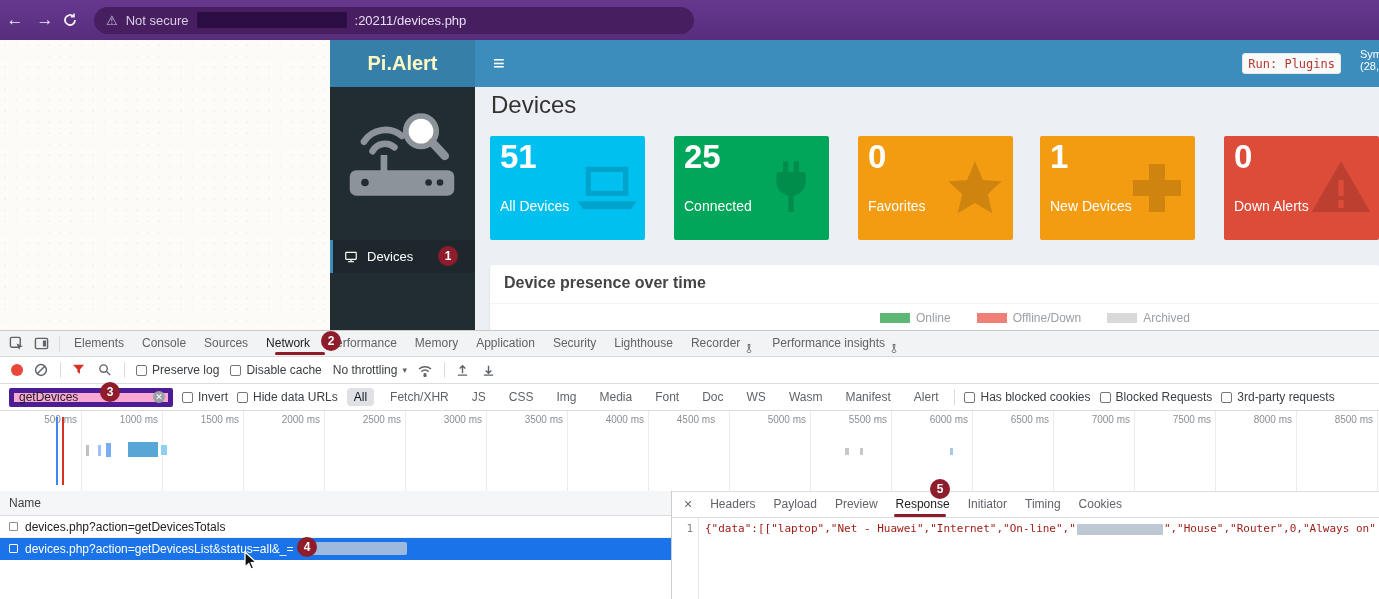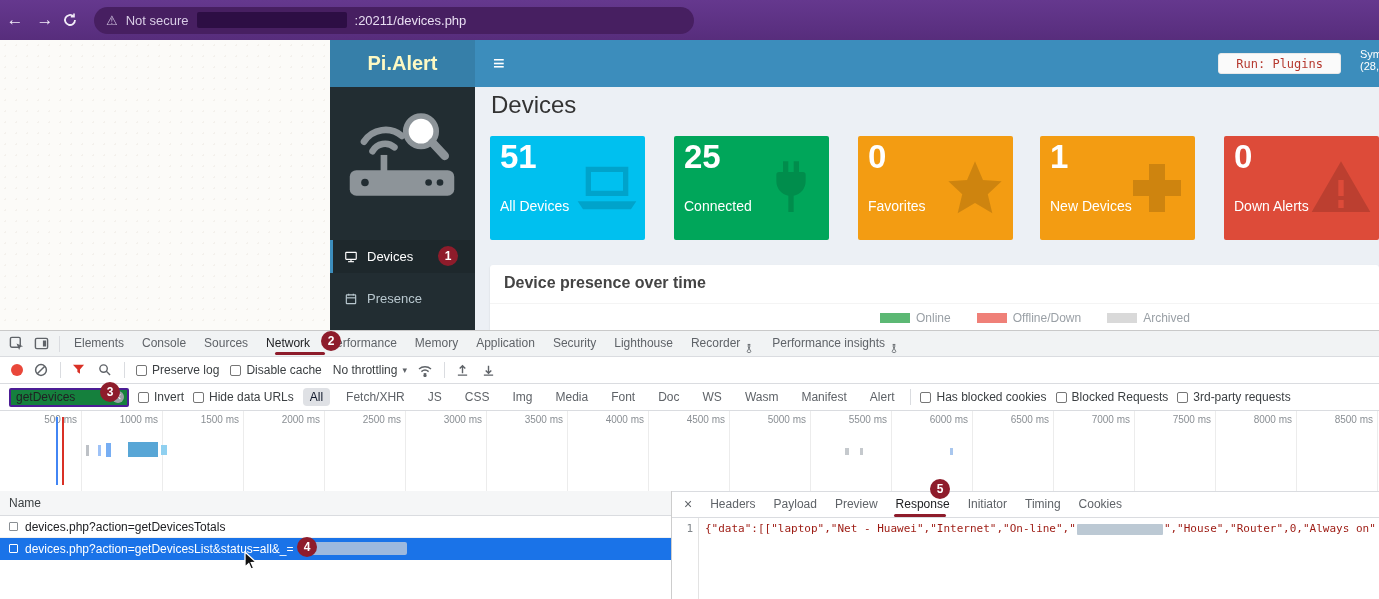--- a/index.html
+++ b/index.html
@@ -30,21 +30,21 @@
   .router-logo{position:absolute;left:15px;top:8px;width:114px;height:118px;}
   .menu{position:absolute;left:0;top:153px;right:0;}
   .menu-item{height:33px;display:flex;align-items:center;gap:9px;padding-left:11px;
     color:#b8c7ce;font-size:13px;border-left:3px solid transparent;box-sizing:border-box;}
   .menu-item.active{background:#1e282c;border-left-color:#3c8dbc;color:#fff;}
   .menu-item + .menu-item{margin-top:9px;}
   .mi-icon{width:14px;height:14px;flex:none;}
   .app-header{position:absolute;left:145px;top:0;width:904px;height:47px;background:#3c8dbc;}
   .hamburger{position:absolute;left:18px;top:0;height:47px;display:flex;align-items:center;
     color:#fff;font-size:20px;}
-  .run-btn{position:absolute;right:38px;top:13px;height:21px;padding:0 17px;background:#fafafa;
+  .run-btn{position:absolute;right:38px;top:13px;height:21px;padding:0 5px;background:#fafafa;
     border:1px solid #e8e8e8;border-radius:3px;font-family:"DejaVu Sans Mono",monospace;
     font-size:12px;color:#b5382e;display:flex;align-items:center;box-sizing:border-box;}
   .user-info{position:absolute;left:885px;top:8px;color:#fff;font-size:11px;line-height:12px;white-space:nowrap;}
   .content{position:absolute;left:145px;top:47px;width:904px;height:243px;}
   .page-title{position:absolute;left:16px;top:4px;font-size:24px;color:#333;font-weight:500;}
   .stat-card{position:absolute;top:49px;width:155px;height:104px;border-radius:2px;color:#fff;overflow:hidden;}
   .stat-card .num{position:absolute;left:10px;top:2px;font-size:33px;font-weight:bold;}
   .stat-card .lbl{position:absolute;left:10px;top:62px;font-size:14px;}
   .big-icon{position:absolute;right:6px;top:20px;width:64px;height:64px;color:rgba(0,0,0,0.15);}
   .panel{position:absolute;left:15px;top:178px;width:889px;height:65px;background:#fff;
@@ -67,22 +67,22 @@
   .icon16{width:15px;height:15px;flex:none;display:inline-block;}
   .flask{width:10px;height:11px;margin-left:4px;flex:none;}
   .dt-toolbar{position:absolute;left:0;top:26px;width:100%;height:27px;border-bottom:1px solid #dadce0;
     display:flex;align-items:center;gap:11px;padding-left:11px;box-sizing:border-box;}
   .rec-dot{width:12px;height:12px;border-radius:50%;background:#e9473a;flex:none;}
   .cb{width:11px;height:11px;border:1px solid #767676;border-radius:2px;background:#fff;flex:none;box-sizing:border-box;}
   .tb-item{display:flex;align-items:center;gap:5px;color:#3c4043;white-space:nowrap;}
   .caret{font-size:9px;color:#5f6368;}
   .dt-filterbar{position:absolute;left:0;top:53px;width:100%;height:27px;border-bottom:1px solid #dadce0;
     display:flex;align-items:center;gap:9px;padding-left:9px;box-sizing:border-box;}
-  .filter-box{position:relative;width:120px;height:19px;border:2px solid #4c1d95;border-radius:2px;
-    display:flex;align-items:center;background:#15803d;flex:none;box-sizing:border-box;}
+  .filter-box{position:relative;width:164px;height:19px;border:5px solid #4c1d95;border-radius:2px;
+    display:flex;align-items:center;background:#f9a8d4;flex:none;box-sizing:border-box;}
   .filter-box input{border:none;outline:none;width:124px;font-size:12px;padding:0 0 0 5px;
     font-family:"Liberation Sans",sans-serif;color:#202124;background:transparent;}
   .clear-x{position:absolute;right:3px;width:12px;height:12px;border-radius:50%;background:#9aa0a6;
     color:#fff;font-size:9px;line-height:12px;text-align:center;}
   .chip{padding:2px 7px;border-radius:4px;white-space:nowrap;}
   .chip.active{background:#dfe1e5;color:#0f172a;}
   .dt-overview{position:absolute;left:0;top:80px;width:100%;height:80px;border-bottom:1px solid #dadce0;overflow:hidden;}
   .tick-line{position:absolute;top:0;bottom:0;width:1px;background:#ececec;z-index:1;}
   .tick-label{position:absolute;top:3px;width:58px;text-align:right;font-size:10px;color:#8a8f94;z-index:1;}
   .mark{position:absolute;z-index:2;}
@@ -161,31 +161,20 @@
         <div class="menu-item active">
           <span class="mi-icon">
             <svg viewBox="0 0 24 24" width="14" height="14" fill="none" stroke="currentColor" stroke-width="2">
               <rect x="3" y="4" width="18" height="12" rx="1"></rect>
                 <line x1="7" y1="20" x2="17" y2="20"></line>
                 <line x1="12" y1="16" x2="12" y2="20"></line>
             </svg>
           </span>
           <span>Devices</span>
         </div>
-        <div class="menu-item">
-          <span class="mi-icon">
-            <svg viewBox="0 0 24 24" width="14" height="14" fill="none" stroke="currentColor" stroke-width="2">
-              <rect x="4" y="5" width="16" height="15" rx="1"></rect>
-                <line x1="4" y1="10" x2="20" y2="10"></line>
-                <line x1="8" y1="3" x2="8" y2="6"></line>
-                <line x1="16" y1="3" x2="16" y2="6"></line>
-            </svg>
-          </span>
-          <span>Presence</span>
-        </div>
       </nav>
     </aside>
 
     <div class="app-header">
       <span class="hamburger">≡</span>
       <span class="run-btn">Run: Plugins</span>
       <span class="user-info">
         <span>Sym</span><br>
         <span>(28,</span>
       </span>
@@ -420,21 +409,21 @@
         <div class="tick-label" style="left: 262px;">2000 ms</div>
         <div class="tick-line" style="left: 405px;"></div>
         <div class="tick-label" style="left: 343px;">2500 ms</div>
         <div class="tick-line" style="left: 486px;"></div>
         <div class="tick-label" style="left: 424px;">3000 ms</div>
         <div class="tick-line" style="left: 567px;"></div>
         <div class="tick-label" style="left: 505px;">3500 ms</div>
         <div class="tick-line" style="left: 648px;"></div>
         <div class="tick-label" style="left: 586px;">4000 ms</div>
         <div class="tick-line" style="left: 729px;"></div>
-        <div class="tick-label" style="left: 667px;">4500 ms</div>
+        <div class="tick-label" style="left: 667px; text-align: center;">4500 ms</div>
         <div class="tick-line" style="left: 810px;"></div>
         <div class="tick-label" style="left: 748px;">5000 ms</div>
         <div class="tick-line" style="left: 891px;"></div>
         <div class="tick-label" style="left: 829px;">5500 ms</div>
         <div class="tick-line" style="left: 972px;"></div>
         <div class="tick-label" style="left: 910px;">6000 ms</div>
         <div class="tick-line" style="left: 1053px;"></div>
         <div class="tick-label" style="left: 991px;">6500 ms</div>
         <div class="tick-line" style="left: 1134px;"></div>
         <div class="tick-label" style="left: 1072px;">7000 ms</div>

